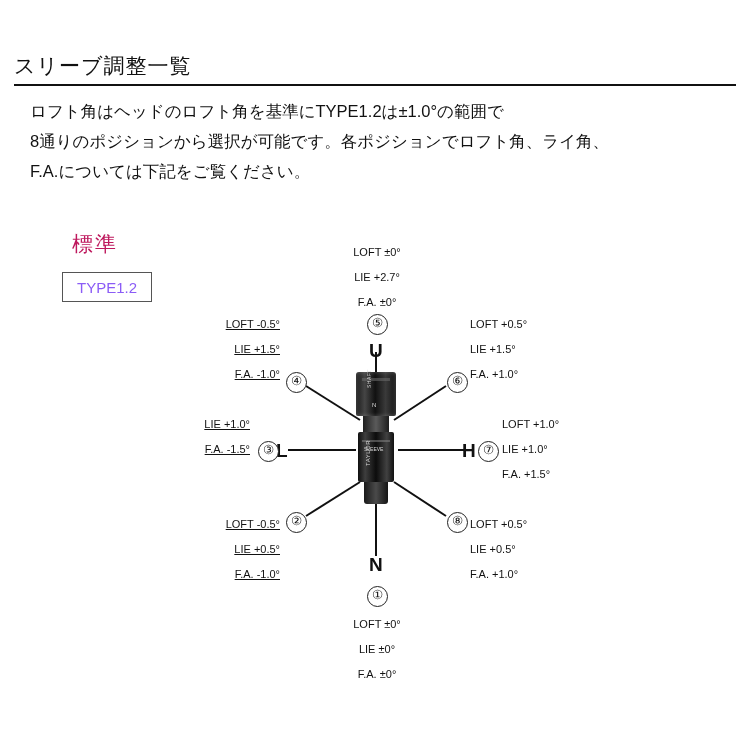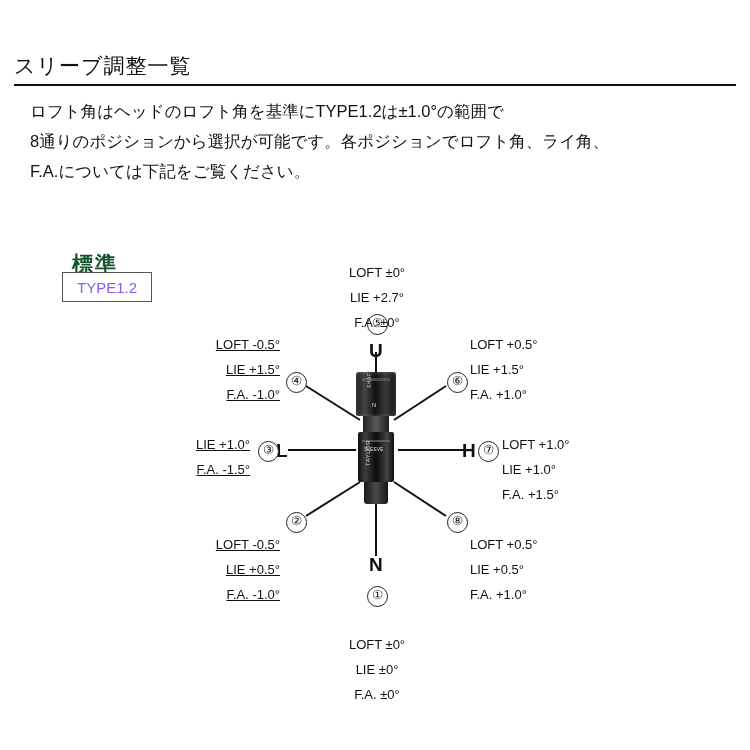--- a/index.html
+++ b/index.html
@@ -47,24 +47,24 @@
     line-height: 30px;
     color: #111;
     margin-left: 16px;
   }
   .desc div { white-space: nowrap; }
 
   
   .std-label {
     position: absolute;
     left: 72px;
-    top: 250px;
+    top: 230px;
     font-size: 21px;
-    font-weight: bold;
-    color: #14532d;
+    font-weight: normal;
+    color: #be185d;
     letter-spacing: 2px;
   }
   .std-box {
     position: absolute;
     left: 62px;
     top: 272px;
     width: 88px;
     height: 28px;
     border: 1px solid #555;
     display: flex;
@@ -171,25 +171,24 @@
     font-size: 12.5px;
     line-height: 17px;
     text-align: center;
     color: #111;
     background: #fff;
   }
 
   
   .blk {
     position: absolute;
-    font-size: 13px;
+    font-size: 11px;
     line-height: 25px;
     color: #111;
     white-space: nowrap;
-    margin-top: 20px;
   }
   .blk.ctr { text-align: center; }
   .blk.rt  { text-align: right; text-decoration: underline; }
 </style>
 </head>
 <body>
 
 <div class="page">
 
   <div class="title">スリーブ調整一覧</div>

